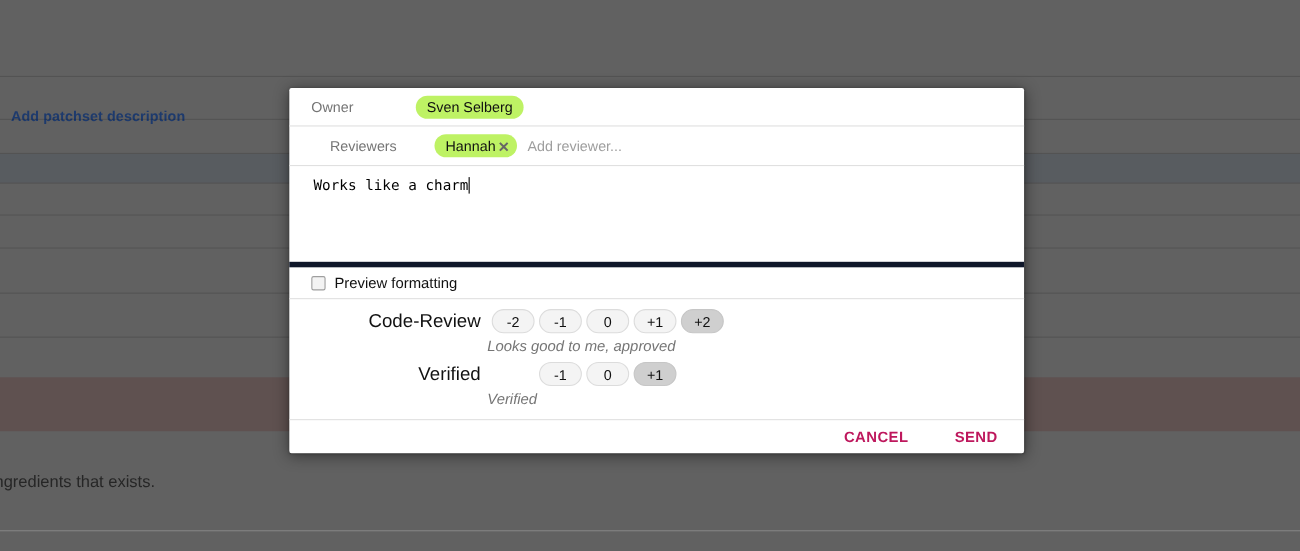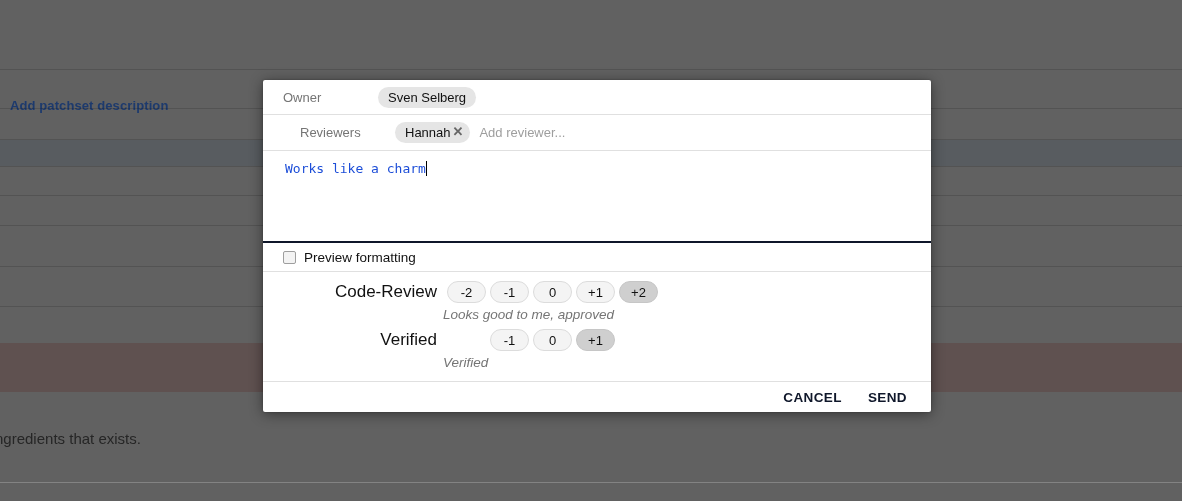--- a/index.html
+++ b/index.html
@@ -30,35 +30,35 @@
     position:absolute; left:263px; top:80px; width:668px; height:332px;
     background:#ffffff; border-radius:2px;
     box-shadow:0 2px 14px rgba(0,0,0,0.45), 0 0 2px rgba(0,0,0,0.3);
     font-size:13px;
   }
   .drow { display:flex; align-items:center; border-bottom:1px solid #e0e0e0; }
   .row-owner { height:35px; padding-left:20px; }
   .row-reviewers { height:36px; padding-left:37px; }
   .field-label { width:95px; color:#757575; font-size:13px; flex:none; }
   .chip {
-    display:inline-flex; align-items:flex-start;
-    background:#e5e5e5; border-radius:11px; padding:3px 10px;
+    display:inline-flex; align-items:flex-end;
+    background:#bef264; border-radius:11px; padding:3px 10px;
     font-size:13px; color:#111; line-height:15px;
   }
   .chip .remove-x {
     margin-left:2px; margin-right:-3px;
     color:#666; font-size:13px; font-weight:bold; cursor:pointer; line-height:13px;
   }
   .add-reviewer { margin-left:9px; color:#9e9e9e; font-size:13px; }
 
   .message-area {
-    height:92px; border-bottom:2px solid #0f172a;
+    height:92px; border-bottom:5px solid #0f172a;
     padding:10px 22px;
     font-family:"DejaVu Sans Mono","Liberation Mono",monospace;
-    font-size:13px; line-height:16px; color:#1d4ed8;
+    font-size:13px; line-height:16px; color:#000000;
     cursor:text;
   }
   .caret { display:inline-block; width:1px; height:15px; background:#000; vertical-align:-3px; }
 
   .row-preview { height:29px; padding-left:20px; }
   .checkbox {
     width:13px; height:13px; border:1px solid #9e9e9e; border-radius:2px;
     background:#f3f3f3; margin-right:8px; flex:none; cursor:pointer;
   }
   .preview-label { font-size:13.5px; color:#111; }
@@ -80,22 +80,23 @@
     font-style:italic; color:#757575; font-size:13.5px; line-height:20px;
   }
 
   .actions {
     height:30px; display:flex; align-items:center; justify-content:flex-end;
     padding-right:20px; gap:18px;
   }
   .action-btn {
     background:none; border:none; cursor:pointer;
     font-family:"Liberation Sans",sans-serif;
-    font-size:13.5px; font-weight:bold; letter-spacing:0.4px; color:#0f172a;
+    font-size:13.5px; font-weight:bold; letter-spacing:0.4px; color:#be185d;
     padding:2px 4px;
+    margin-left:16px;
   }
 </style>
 </head>
 <body>
 
 <div>
   <div class="bg-line" style="top:69px"></div>
   <a class="bg-link">Add patchset description</a>
   <div class="bg-line" style="top:108px"></div>
   <div class="bg-line" style="top:139px"></div>

